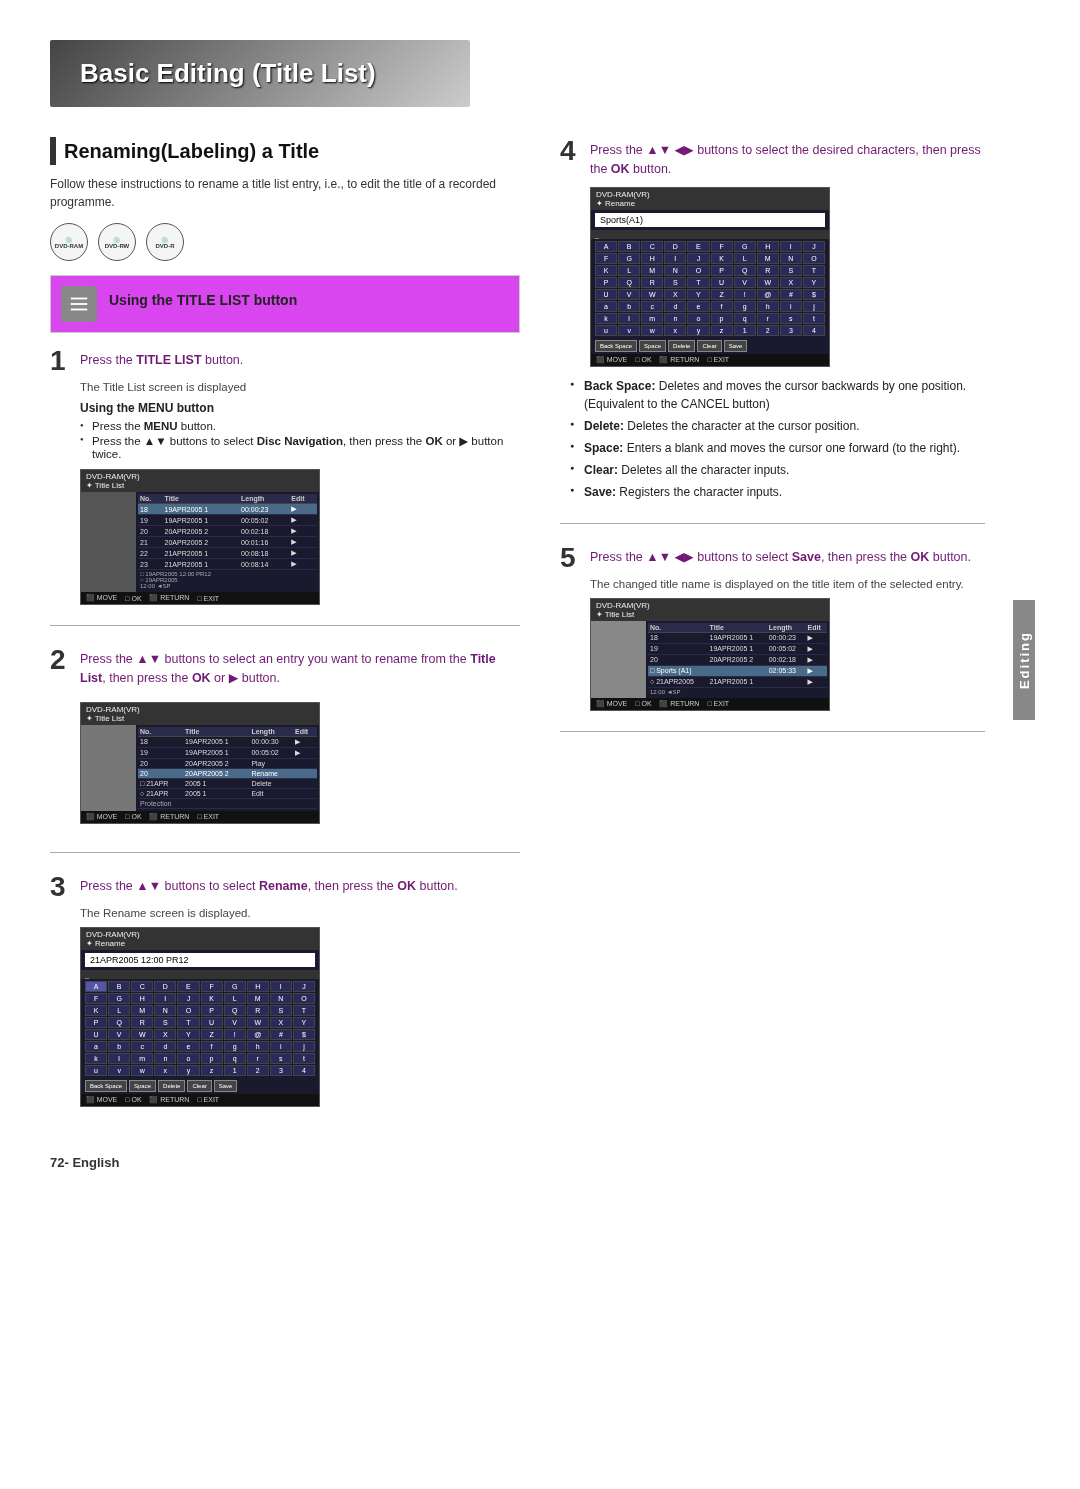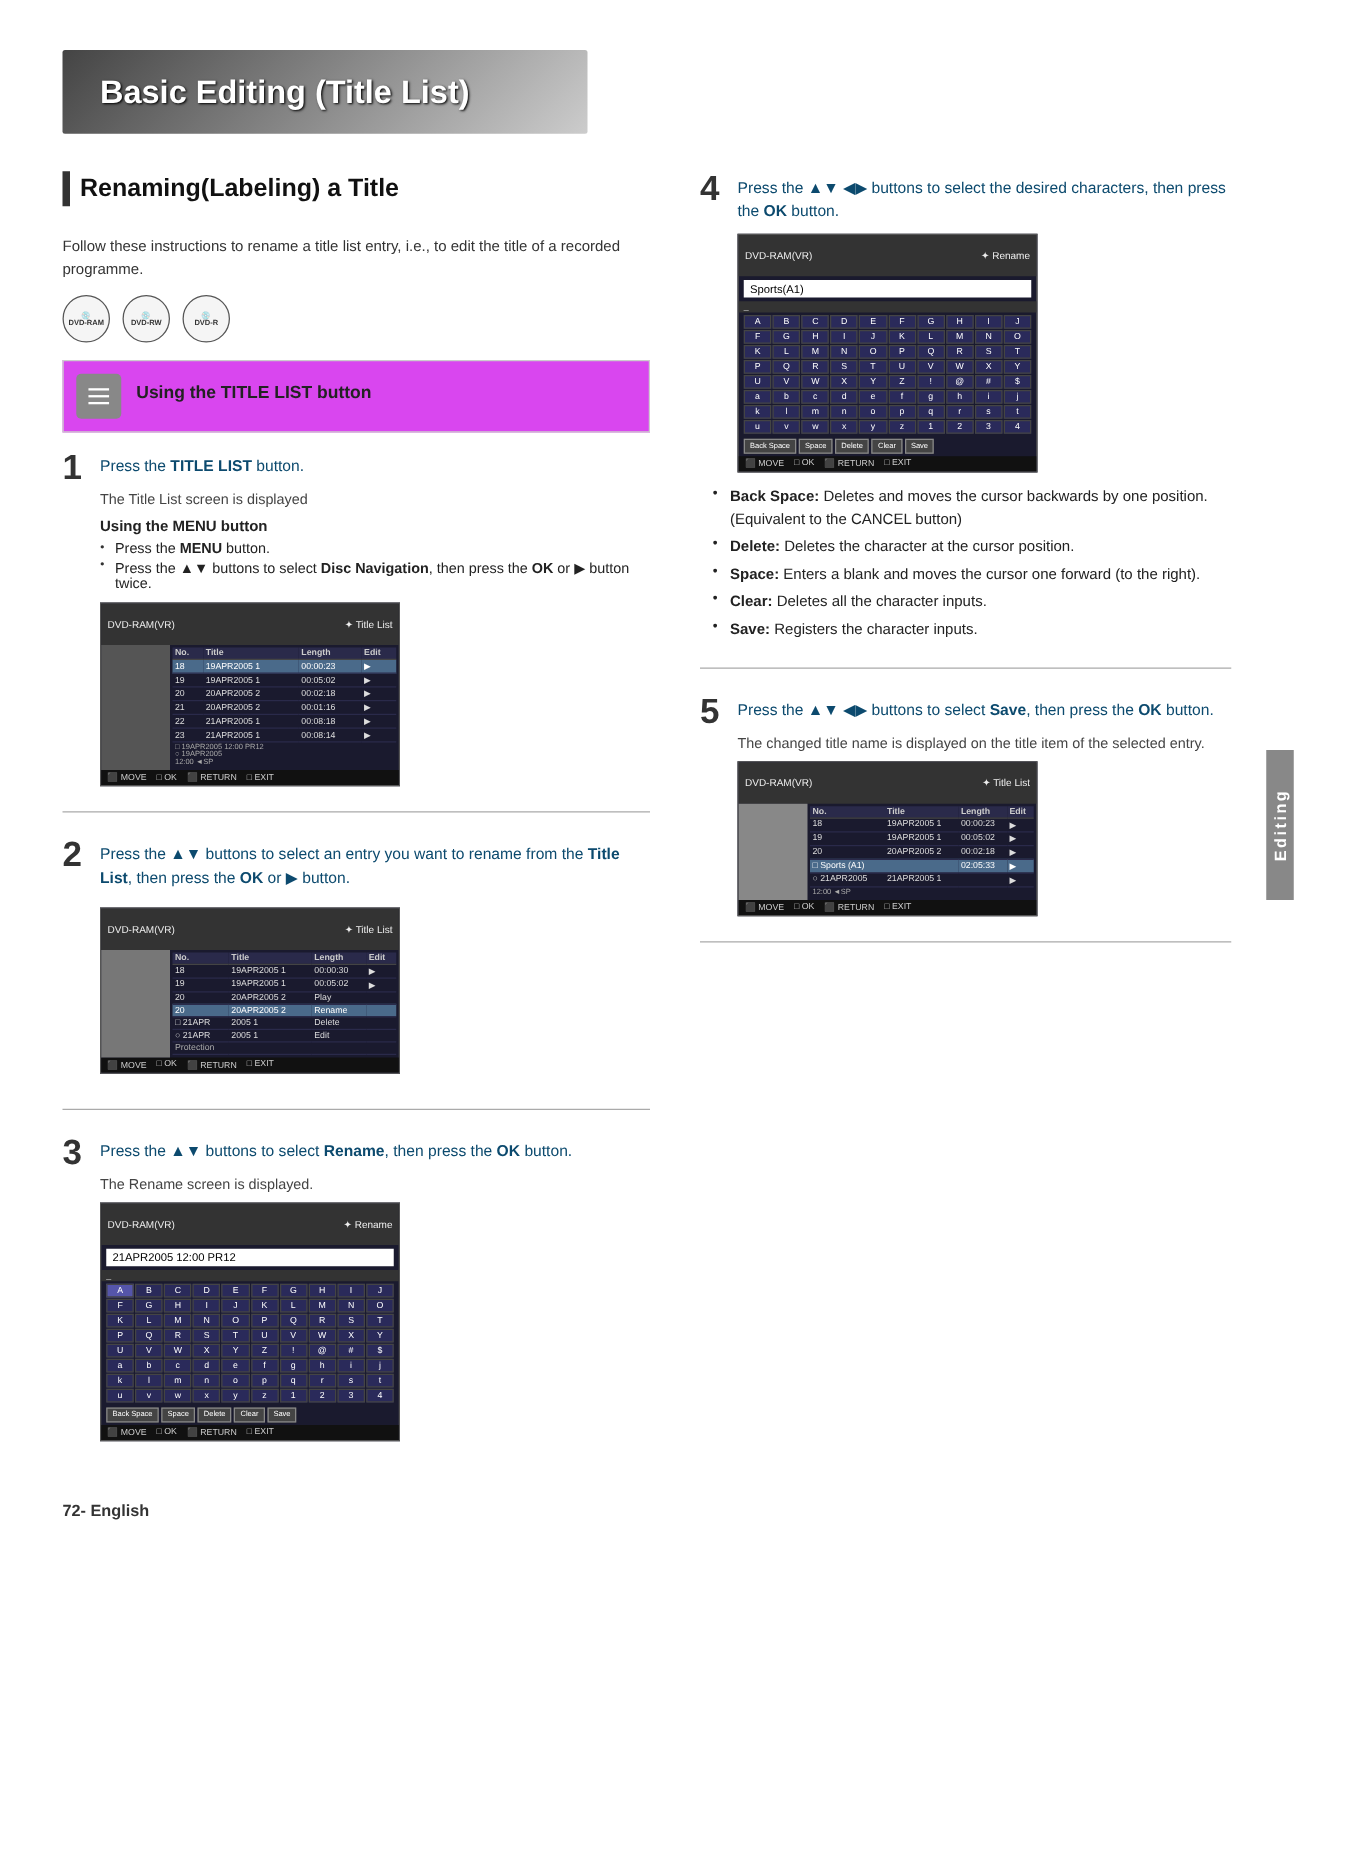--- a/index.html
+++ b/index.html
@@ -46,21 +46,21 @@
     }
     .col-right {
       flex: 1;
     }
 
     
     .section-heading {
       display: flex;
       align-items: center;
       gap: 8px;
-      margin-bottom: 23px;
+      margin-bottom: 10px;
     }
     .section-heading-bar {
       width: 6px;
       background: #333;
       height: 28px;
       flex-shrink: 0;
     }
     .section-heading h2 {
       font-size: 20px;
       font-weight: bold;
@@ -142,21 +142,21 @@
     }
     .step-number {
       font-size: 28px;
       font-weight: bold;
       color: #333;
       line-height: 1;
       min-width: 22px;
     }
     .step-text {
       font-size: 12.5px;
-      color: #0c4a6e;
+      color: #701a75;
       line-height: 1.5;
       padding-top: 4px;
     }
     .step-text strong {
       font-weight: bold;
     }
     .step-sub {
       font-size: 11.5px;
       color: #444;
       margin-top: 4px;
@@ -198,23 +198,24 @@
       margin: 8px 0 8px 30px;
       font-size: 8px;
       color: #fff;
       padding: 0;
       position: relative;
     }
     .screen-header {
       background: #333;
       display: flex;
       justify-content: space-between;
-      padding: 12px 5px;
+      padding: 2px 5px;
       font-size: 8px;
       color: #eee;
+      flex-direction: column;
     }
     .screen-header span {
       color: #eee;
     }
     .screen-table {
       width: 100%;
       border-collapse: collapse;
     }
     .screen-table th {
       background: #2a2a4a;

